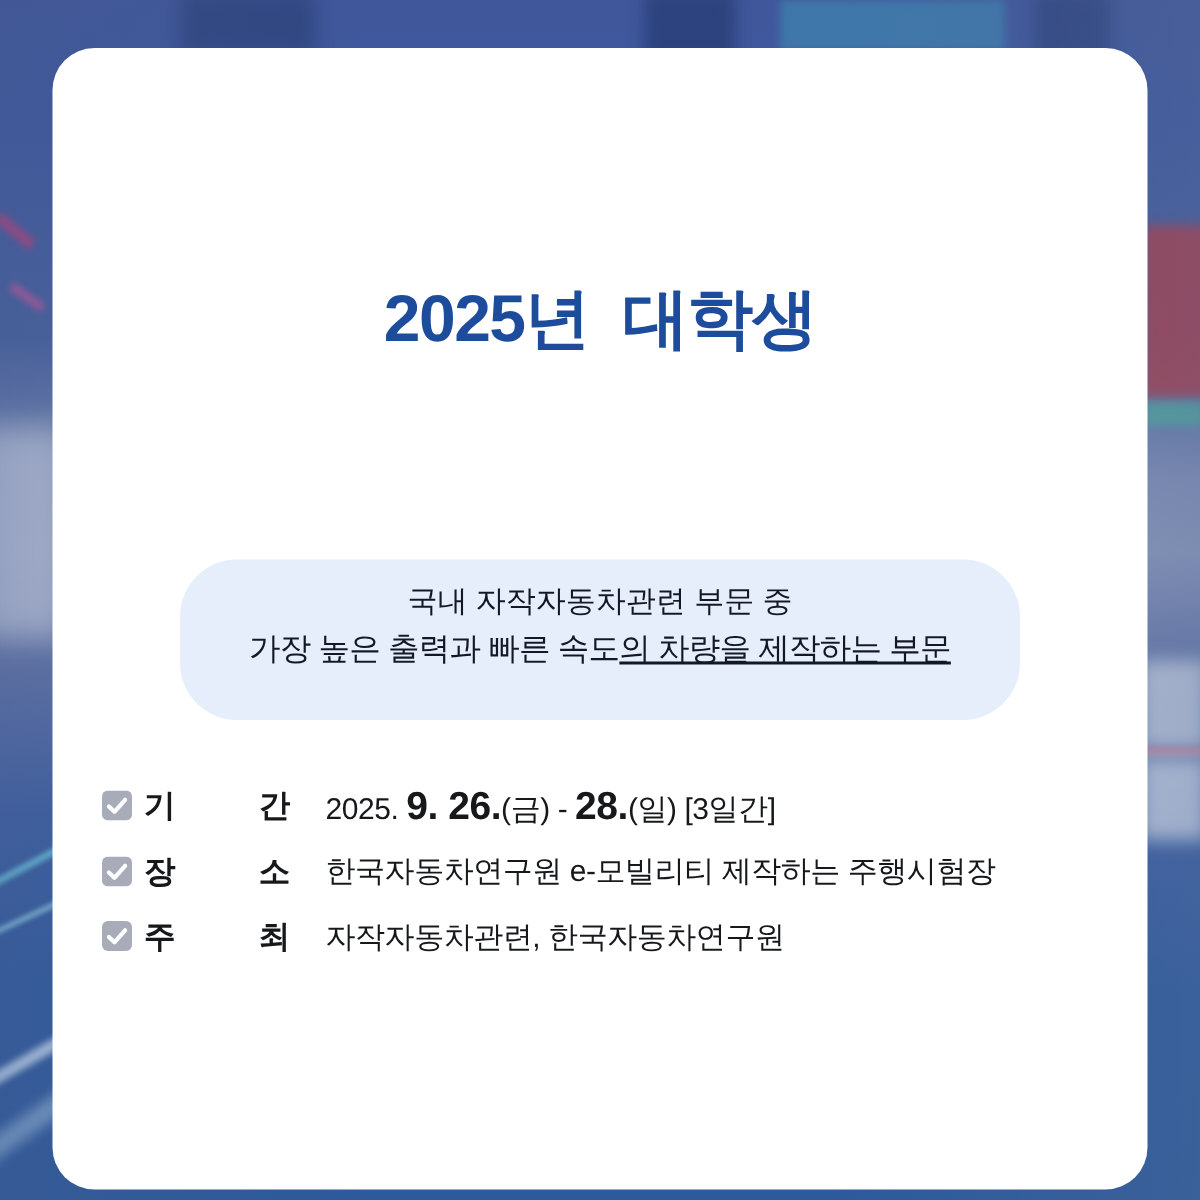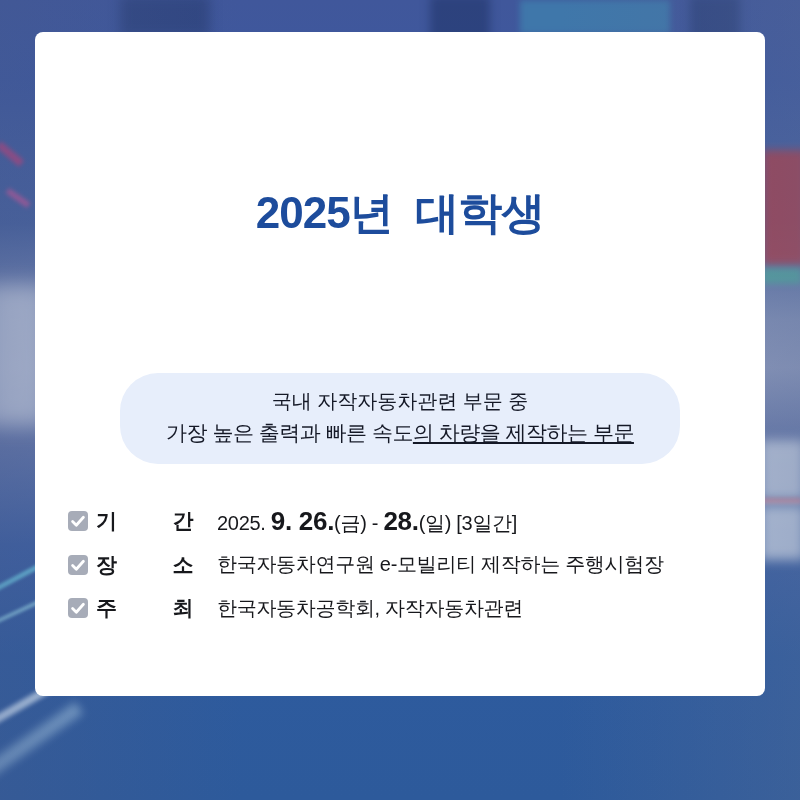--- a/index.html
+++ b/index.html
@@ -38,27 +38,27 @@
   .b-left-cyan2{left:-8px;top:610px;width:50px;height:4px;background:#9fe3f2;transform:rotate(-25deg);filter:blur(1.5px);opacity:.7;}
   .b-left-white{left:-12px;top:700px;width:70px;height:8px;background:#dff1ff;transform:rotate(-30deg);filter:blur(2px);opacity:.8;}
   .b-right-red{left:762px;top:150px;width:45px;height:115px;background:#b23a44;filter:blur(4px);opacity:.85;}
   .b-right-teal{left:762px;top:268px;width:40px;height:16px;background:#4fae9d;filter:blur(3px);opacity:.8;}
   .b-right-light1{left:760px;top:440px;width:45px;height:60px;background:#c6d0e2;filter:blur(6px);opacity:.9;}
   .b-right-pinkline{left:760px;top:498px;width:42px;height:6px;background:#cf7f92;filter:blur(2px);opacity:.8;}
   .b-right-light2{left:760px;top:505px;width:45px;height:55px;background:#dae2ee;filter:blur(6px);opacity:.8;}
   .b-bl-streak{left:-30px;top:735px;width:120px;height:14px;background:#bfe3f5;transform:rotate(-35deg);filter:blur(4px);opacity:.5;}
 
   
-  .card{position:absolute;left:35px;top:32px;width:730px;height:664px;
-        background:var(--card-bg);border-radius:8px;overflow:hidden;}
+  .card{position:absolute;left:35px;top:32px;width:730px;height:761px;
+        background:var(--card-bg);border-radius:28px;overflow:hidden;}
 
   .title{margin-top:53px;text-align:center;color:var(--title-blue);
          font-weight:800;font-size:44px;line-height:1.16;letter-spacing:-1px;white-space:pre;}
 
-  .badge{width:560px;margin:33px auto 0;padding:13px 18px 14px;
+  .badge{width:560px;margin:33px auto 0;padding:13px 18px 30px;
          background:var(--badge-bg);border-radius:38px;text-align:center;
          color:var(--badge-text);line-height:1.55;}
   .badge-line1{font-size:20px;font-weight:400;}
   .badge-line2{font-size:21px;letter-spacing:-0.5px;}
   .seg-b1{font-weight:400;}
   .seg-b2{font-weight:400;}
   .seg-r{font-weight:500;text-decoration:underline;}
 
   .info-list{margin-top:36px;padding-left:33px;color:var(--body-text);}
   .info-row{display:flex;align-items:center;height:43.5px;white-space:nowrap;}
@@ -132,19 +132,19 @@
 
       <div class="info-row">
         <svg class="cb" viewBox="0 0 20 20">
             <rect class="cb-box" x="0" y="0" width="20" height="20" rx="4"></rect>
             <path d="M4.6 10.6 L8.3 14.2 L15.4 6.2" fill="none" stroke="#ffffff" stroke-width="2.8" stroke-linecap="round" stroke-linejoin="round"></path>
           </svg>
         <span class="row-label">
             <span>주</span>
             <span>최</span>
           </span>
-        <span class="row-value">한국자동차공학회, 자작자동차관련</span>
+        <span class="row-value">자작자동차관련, 한국자동차연구원</span>
       </div>
 
     </div>
 
   </div>
 </div>
 
 </body></html>

